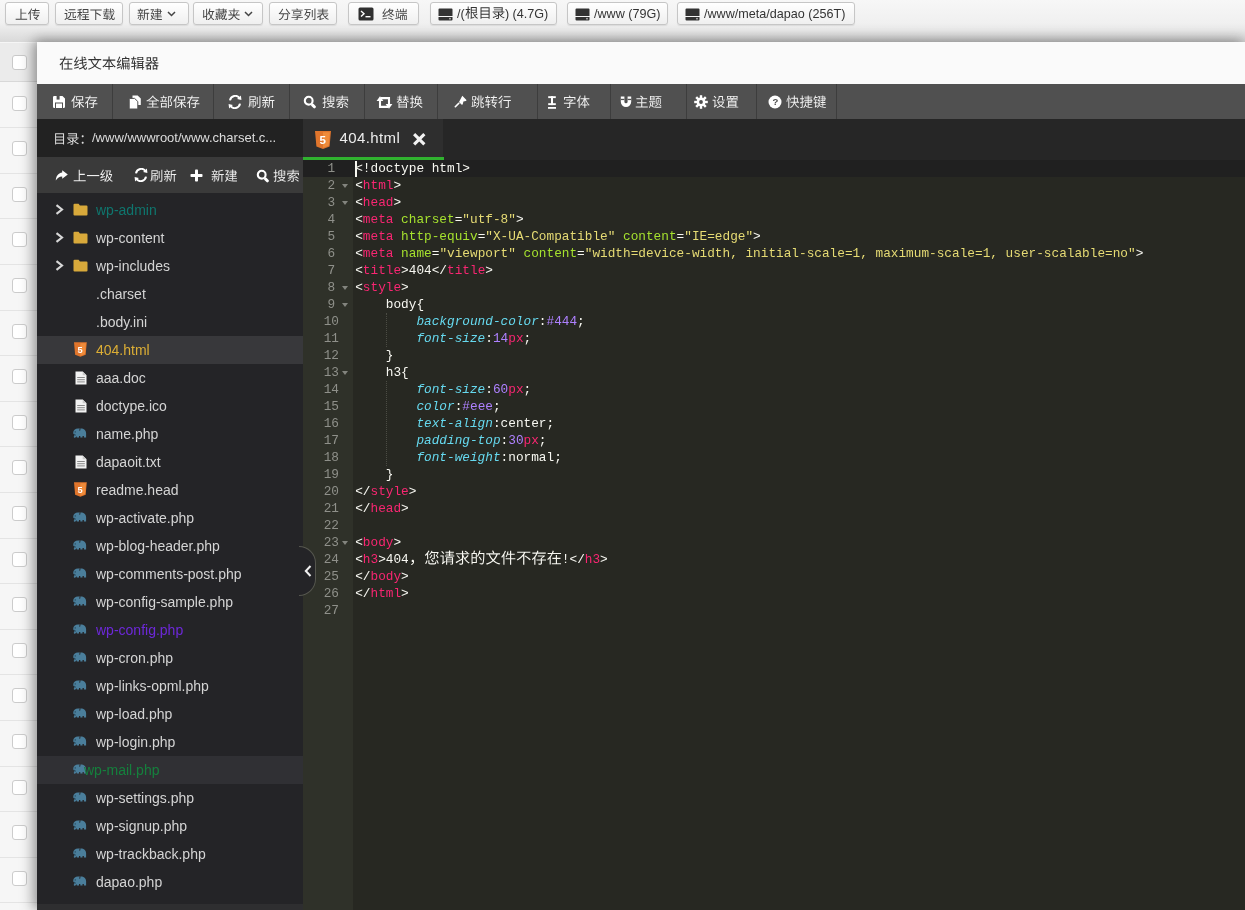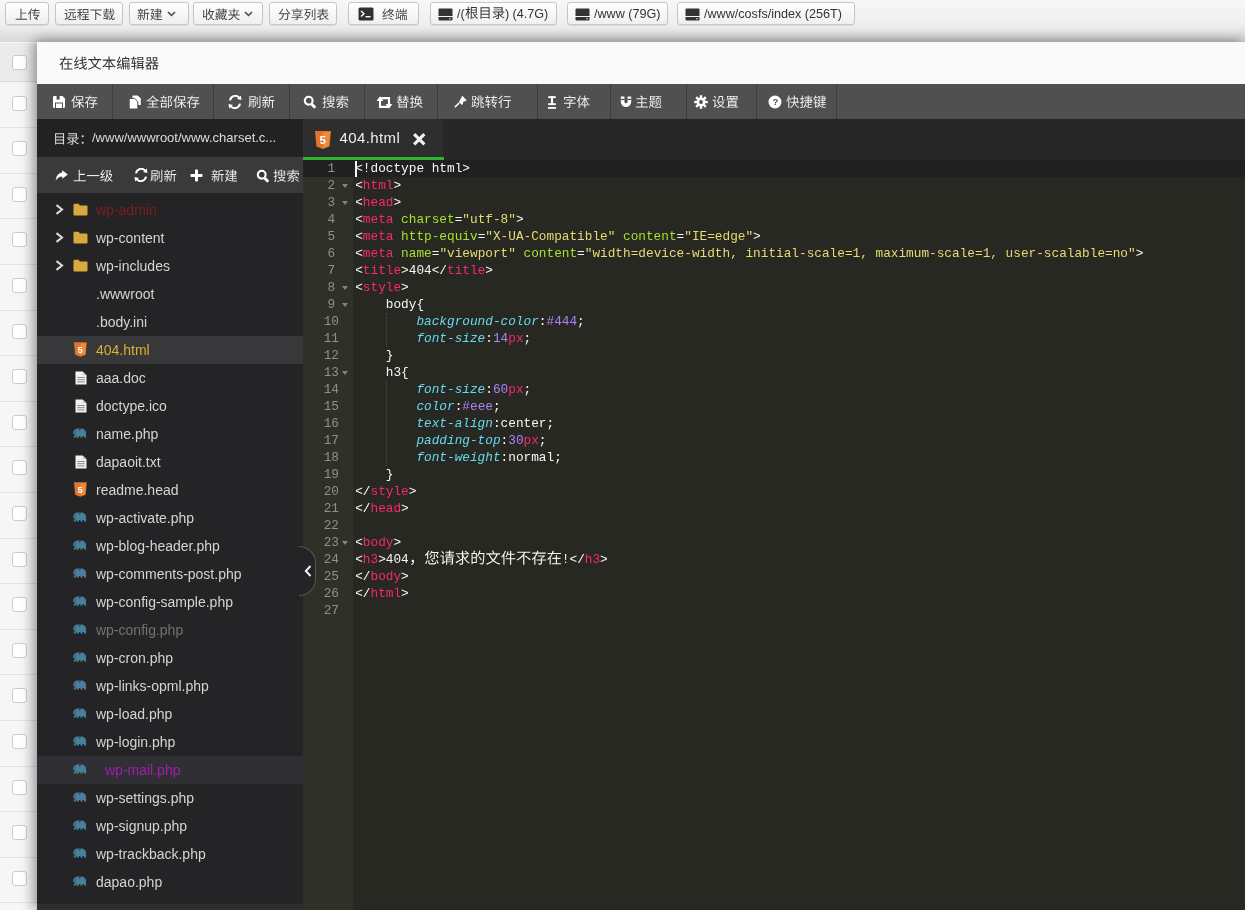--- a/index.html
+++ b/index.html
@@ -181,21 +181,21 @@
       <circle cx="12" cy="10.7" r="0.9" fill="#bbb"></circle>
     </svg>
     <div style="position:absolute;left:26px;top:0;height:23px;line-height:23px;font-size:12.6px;color:#333;white-space:pre"><span>/www (79G)</span></div>
   </div>
 <div class="btn" style="left:677px;width:178px">
     <svg style="position:absolute;left:7px;top:5px;width:15px;height:13px" viewBox="0 0 15 13">
       <path d="M1.5 0.5 h12 a1 1 0 0 1 1 1 V8 H0.5 V1.5 a1 1 0 0 1 1-1 z" fill="#333"></path>
       <path d="M0.5 9 h14 v2.5 a1 1 0 0 1 -1 1 h-12 a1 1 0 0 1 -1-1 z" fill="#333"></path>
       <circle cx="12" cy="10.7" r="0.9" fill="#bbb"></circle>
     </svg>
-    <div style="position:absolute;left:26px;top:0;height:23px;line-height:23px;font-size:12.6px;color:#333;white-space:pre"><span>/www/cosfs/index (256T)</span></div>
+    <div style="position:absolute;left:26px;top:0;height:23px;line-height:23px;font-size:12.6px;color:#333;white-space:pre"><span>/www/meta/dapao (256T)</span></div>
   </div>
 <div class="a" style="left:37px;top:42px;width:1208px;height:868px;box-shadow:-5px 0 12px rgba(0,0,0,.3),0 -4px 10px rgba(0,0,0,.15)"></div>
 <div class="a" style="left:37px;top:42px;width:1208px;height:42px;background:#fafafa"></div>
 <svg style="position:absolute;left:59px;top:56.4px;width:100.1px;height:14.3px;" viewBox="0 0 7000 1000" fill="#333">
     <use href="#c5728" x="0"></use>
     <use href="#c7EBF" x="1000"></use>
     <use href="#c6587" x="2000"></use>
     <use href="#c672C" x="3000"></use>
     <use href="#c7F16" x="4000"></use>
     <use href="#c8F91" x="5000"></use>
@@ -359,36 +359,36 @@
     <use href="#c641C" x="0"></use>
     <use href="#c7D22" x="1000"></use>
   </svg>
 <div class="a" style="left:37px;top:193px;width:266px;height:717px;background:#242427"></div>
 <svg style="position:absolute;left:55px;top:204.0px;width:9px;height:11px" viewBox="0 0 9 11">
     <polyline points="1.5,1.2 7,5.5 1.5,9.8" stroke="#d8d8d8" stroke-width="2.1" fill="none"></polyline>
   </svg>
 <svg style="position:absolute;left:72.7px;top:203.0px;width:15px;height:13px" viewBox="0 0 15 13">
     <path d="M0.5 1.8 a1.1 1.1 0 0 1 1.1-1.1 h4 l1.3 1.7 h6.5 a1.1 1.1 0 0 1 1.1 1.1 V11.4 a1.1 1.1 0 0 1 -1.1 1.1 H1.6 A1.1 1.1 0 0 1 0.5 11.4 z" fill="#d8a93b"></path>
   </svg>
-<div class="a" style="left:96px;top:195.5px;height:28px;line-height:28px;font-size:14px;color:#7f1d1d">wp-admin</div>
+<div class="a" style="left:96px;top:195.5px;height:28px;line-height:28px;font-size:14px;color:#0f766e">wp-admin</div>
 <svg style="position:absolute;left:55px;top:232.0px;width:9px;height:11px" viewBox="0 0 9 11">
     <polyline points="1.5,1.2 7,5.5 1.5,9.8" stroke="#d8d8d8" stroke-width="2.1" fill="none"></polyline>
   </svg>
 <svg style="position:absolute;left:72.7px;top:231.0px;width:15px;height:13px" viewBox="0 0 15 13">
     <path d="M0.5 1.8 a1.1 1.1 0 0 1 1.1-1.1 h4 l1.3 1.7 h6.5 a1.1 1.1 0 0 1 1.1 1.1 V11.4 a1.1 1.1 0 0 1 -1.1 1.1 H1.6 A1.1 1.1 0 0 1 0.5 11.4 z" fill="#d8a93b"></path>
   </svg>
 <div class="a" style="left:96px;top:223.5px;height:28px;line-height:28px;font-size:14px;color:#d4d4d4">wp-content</div>
 <svg style="position:absolute;left:55px;top:260.0px;width:9px;height:11px" viewBox="0 0 9 11">
     <polyline points="1.5,1.2 7,5.5 1.5,9.8" stroke="#d8d8d8" stroke-width="2.1" fill="none"></polyline>
   </svg>
 <svg style="position:absolute;left:72.7px;top:259.0px;width:15px;height:13px" viewBox="0 0 15 13">
     <path d="M0.5 1.8 a1.1 1.1 0 0 1 1.1-1.1 h4 l1.3 1.7 h6.5 a1.1 1.1 0 0 1 1.1 1.1 V11.4 a1.1 1.1 0 0 1 -1.1 1.1 H1.6 A1.1 1.1 0 0 1 0.5 11.4 z" fill="#d8a93b"></path>
   </svg>
 <div class="a" style="left:96px;top:251.5px;height:28px;line-height:28px;font-size:14px;color:#d4d4d4">wp-includes</div>
-<div class="a" style="left:96px;top:279.5px;height:28px;line-height:28px;font-size:14px;color:#d4d4d4">.wwwroot</div>
+<div class="a" style="left:96px;top:279.5px;height:28px;line-height:28px;font-size:14px;color:#d4d4d4">.charset</div>
 <div class="a" style="left:96px;top:307.5px;height:28px;line-height:28px;font-size:14px;color:#d4d4d4">.body.ini</div>
 <div class="a" style="left:37px;top:335.5px;width:266px;height:28px;background:#38383b"></div>
 <svg style="position:absolute;left:74.2px;top:342.0px;width:12.8px;height:15px" viewBox="0 0 12.5 14">
     <path d="M0 0 H12.5 L11.4 12.1 6.25 14 1.1 12.1 z" fill="#e0752c"></path>
     <path d="M6.25 1 H11.6 L10.7 11.4 6.25 13 z" fill="#ef8b3a"></path>
     <text x="3.5" y="10.5" font-family="Liberation Sans" font-size="9" font-weight="bold" fill="#fff">5</text>
   </svg>
 <div class="a" style="left:96px;top:335.5px;height:28px;line-height:28px;font-size:14px;color:#dcae35">404.html</div>
 <svg style="position:absolute;left:74.5px;top:370.5px;width:12px;height:14px" viewBox="0 0 12 14">
     <path d="M0.5 0.5 h7.2 L11.5 4.3 V13.5 H0.5 z" fill="#f2f2f2"></path>
@@ -466,21 +466,21 @@
     <circle cx="3.3" cy="8.1" r="0.5" fill="#1d3c4d"></circle>
   </svg>
 <div class="a" style="left:96px;top:587.5px;height:28px;line-height:28px;font-size:14px;color:#d4d4d4">wp-config-sample.php</div>
 <svg style="position:absolute;left:72.2px;top:622.5px;width:15px;height:12.5px" viewBox="0 0 15 12.5">
     <path d="M1.2 5.9 C1.2 3.1 3.3 1.4 5.9 1.4 L8.9 1.4 C11.9 1.4 14.1 3.2 14.1 6.1 L14.1 10.6 L11.9 10.6 L11.9 8.9 L10.5 8.9 L10.5 10.6 L8.3 10.6 L8.3 8.9 L7 8.9 L7 10.6 L4.8 10.6 L4.8 9.2 C4.1 9.6 3.4 10.2 2.9 10.9 L1.6 10.1 C2.3 9.3 2.6 8.4 2.4 7.5 C1.7 7.1 1.2 6.6 1.2 5.9 z" fill="#4a7e9b"></path>
     <path d="M8.1 1.3 L7.7 3.7" stroke="#242427" stroke-width="0.9" fill="none"></path>
     <circle cx="3.2" cy="4.9" r="0.6" fill="#1d3c4d"></circle>
     <circle cx="2.6" cy="7.2" r="0.5" fill="#1d3c4d"></circle>
     <circle cx="3.3" cy="8.1" r="0.5" fill="#1d3c4d"></circle>
   </svg>
-<div class="a" style="left:96px;top:615.5px;height:28px;line-height:28px;font-size:14px;color:#737373">wp-config.php</div>
+<div class="a" style="left:96px;top:615.5px;height:28px;line-height:28px;font-size:14px;color:#6d28d9">wp-config.php</div>
 <svg style="position:absolute;left:72.2px;top:650.5px;width:15px;height:12.5px" viewBox="0 0 15 12.5">
     <path d="M1.2 5.9 C1.2 3.1 3.3 1.4 5.9 1.4 L8.9 1.4 C11.9 1.4 14.1 3.2 14.1 6.1 L14.1 10.6 L11.9 10.6 L11.9 8.9 L10.5 8.9 L10.5 10.6 L8.3 10.6 L8.3 8.9 L7 8.9 L7 10.6 L4.8 10.6 L4.8 9.2 C4.1 9.6 3.4 10.2 2.9 10.9 L1.6 10.1 C2.3 9.3 2.6 8.4 2.4 7.5 C1.7 7.1 1.2 6.6 1.2 5.9 z" fill="#4a7e9b"></path>
     <path d="M8.1 1.3 L7.7 3.7" stroke="#242427" stroke-width="0.9" fill="none"></path>
     <circle cx="3.2" cy="4.9" r="0.6" fill="#1d3c4d"></circle>
     <circle cx="2.6" cy="7.2" r="0.5" fill="#1d3c4d"></circle>
     <circle cx="3.3" cy="8.1" r="0.5" fill="#1d3c4d"></circle>
   </svg>
 <div class="a" style="left:96px;top:643.5px;height:28px;line-height:28px;font-size:14px;color:#d4d4d4">wp-cron.php</div>
 <svg style="position:absolute;left:72.2px;top:678.5px;width:15px;height:12.5px" viewBox="0 0 15 12.5">
     <path d="M1.2 5.9 C1.2 3.1 3.3 1.4 5.9 1.4 L8.9 1.4 C11.9 1.4 14.1 3.2 14.1 6.1 L14.1 10.6 L11.9 10.6 L11.9 8.9 L10.5 8.9 L10.5 10.6 L8.3 10.6 L8.3 8.9 L7 8.9 L7 10.6 L4.8 10.6 L4.8 9.2 C4.1 9.6 3.4 10.2 2.9 10.9 L1.6 10.1 C2.3 9.3 2.6 8.4 2.4 7.5 C1.7 7.1 1.2 6.6 1.2 5.9 z" fill="#4a7e9b"></path>
@@ -507,21 +507,21 @@
   </svg>
 <div class="a" style="left:96px;top:727.5px;height:28px;line-height:28px;font-size:14px;color:#d4d4d4">wp-login.php</div>
 <div class="a" style="left:37px;top:755.5px;width:266px;height:28px;background:#303034"></div>
 <svg style="position:absolute;left:72.2px;top:762.5px;width:15px;height:12.5px" viewBox="0 0 15 12.5">
     <path d="M1.2 5.9 C1.2 3.1 3.3 1.4 5.9 1.4 L8.9 1.4 C11.9 1.4 14.1 3.2 14.1 6.1 L14.1 10.6 L11.9 10.6 L11.9 8.9 L10.5 8.9 L10.5 10.6 L8.3 10.6 L8.3 8.9 L7 8.9 L7 10.6 L4.8 10.6 L4.8 9.2 C4.1 9.6 3.4 10.2 2.9 10.9 L1.6 10.1 C2.3 9.3 2.6 8.4 2.4 7.5 C1.7 7.1 1.2 6.6 1.2 5.9 z" fill="#4a7e9b"></path>
     <path d="M8.1 1.3 L7.7 3.7" stroke="#242427" stroke-width="0.9" fill="none"></path>
     <circle cx="3.2" cy="4.9" r="0.6" fill="#1d3c4d"></circle>
     <circle cx="2.6" cy="7.2" r="0.5" fill="#1d3c4d"></circle>
     <circle cx="3.3" cy="8.1" r="0.5" fill="#1d3c4d"></circle>
   </svg>
-<div class="a" style="left:105px;top:755.5px;height:28px;line-height:28px;font-size:14px;color:#a21caf">wp-mail.php</div>
+<div class="a" style="left:84px;top:755.5px;height:28px;line-height:28px;font-size:14px;color:#15803d">wp-mail.php</div>
 <svg style="position:absolute;left:72.2px;top:790.5px;width:15px;height:12.5px" viewBox="0 0 15 12.5">
     <path d="M1.2 5.9 C1.2 3.1 3.3 1.4 5.9 1.4 L8.9 1.4 C11.9 1.4 14.1 3.2 14.1 6.1 L14.1 10.6 L11.9 10.6 L11.9 8.9 L10.5 8.9 L10.5 10.6 L8.3 10.6 L8.3 8.9 L7 8.9 L7 10.6 L4.8 10.6 L4.8 9.2 C4.1 9.6 3.4 10.2 2.9 10.9 L1.6 10.1 C2.3 9.3 2.6 8.4 2.4 7.5 C1.7 7.1 1.2 6.6 1.2 5.9 z" fill="#4a7e9b"></path>
     <path d="M8.1 1.3 L7.7 3.7" stroke="#242427" stroke-width="0.9" fill="none"></path>
     <circle cx="3.2" cy="4.9" r="0.6" fill="#1d3c4d"></circle>
     <circle cx="2.6" cy="7.2" r="0.5" fill="#1d3c4d"></circle>
     <circle cx="3.3" cy="8.1" r="0.5" fill="#1d3c4d"></circle>
   </svg>
 <div class="a" style="left:96px;top:783.5px;height:28px;line-height:28px;font-size:14px;color:#d4d4d4">wp-settings.php</div>
 <svg style="position:absolute;left:72.2px;top:818.5px;width:15px;height:12.5px" viewBox="0 0 15 12.5">
     <path d="M1.2 5.9 C1.2 3.1 3.3 1.4 5.9 1.4 L8.9 1.4 C11.9 1.4 14.1 3.2 14.1 6.1 L14.1 10.6 L11.9 10.6 L11.9 8.9 L10.5 8.9 L10.5 10.6 L8.3 10.6 L8.3 8.9 L7 8.9 L7 10.6 L4.8 10.6 L4.8 9.2 C4.1 9.6 3.4 10.2 2.9 10.9 L1.6 10.1 C2.3 9.3 2.6 8.4 2.4 7.5 C1.7 7.1 1.2 6.6 1.2 5.9 z" fill="#4a7e9b"></path>

